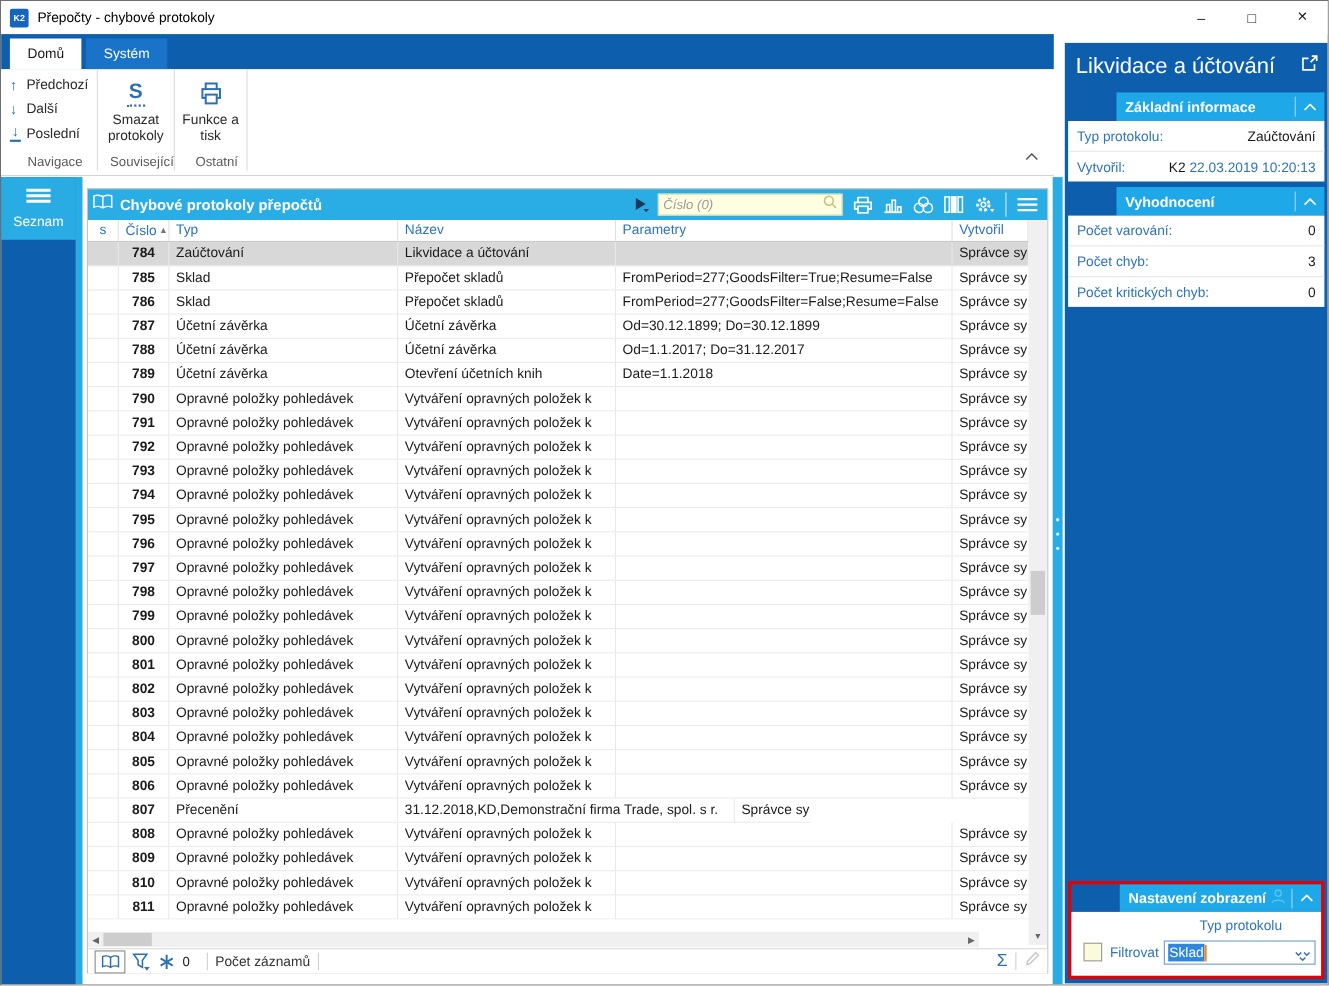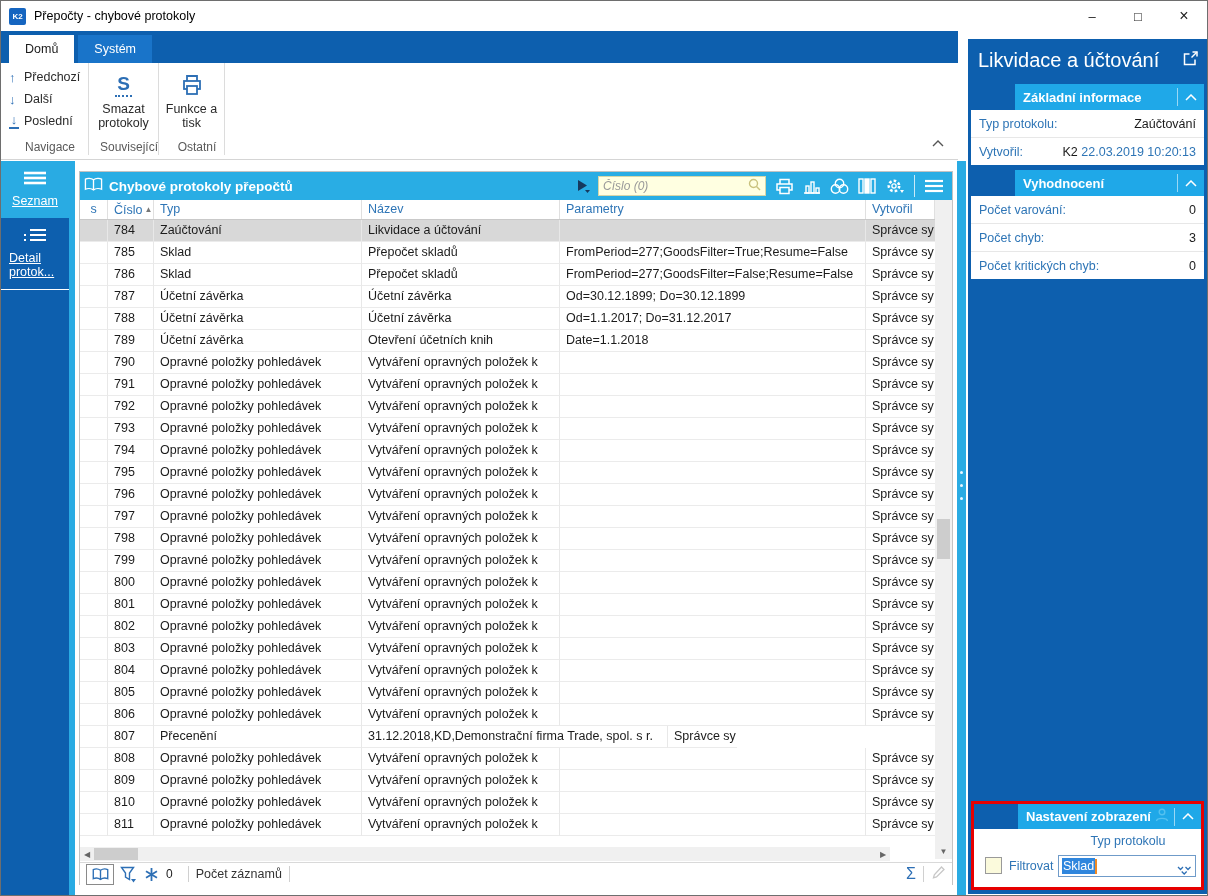--- a/index.html
+++ b/index.html
@@ -29,21 +29,21 @@
   .bigbtn .bicon{height:34px;display:flex;align-items:center;justify-content:center;}
   .bigbtn .blabel{line-height:14px;}
   .g-zaznam{width:68px;}.g-souv{width:70px;}.g-ostat{width:66px;}
   .s-glyph{color:#2d6fb5;font-size:19px;font-weight:bold;border-bottom:2px dotted #2d6fb5;padding:0 2px;line-height:22px;}
   .ribbon-collapse{position:absolute;right:14px;bottom:8px;color:#555;cursor:default;}
 
   
   .sidebar{position:absolute;left:0;top:160px;width:68px;height:734px;background:#0d5fae;}
   .side-strip{position:absolute;left:68px;top:160px;width:6px;height:734px;background:#29abe3;}
   .side-item{width:68px;color:#fff;text-align:center;font-size:12.5px;padding:10px 0 10px 0;cursor:default;}
-  .side-item .silabel{display:block;padding:6px 3px 0 3px;line-height:14px;text-decoration:underline;}
+  .side-item .silabel{display:block;padding:6px 3px 0 3px;line-height:14px;}
   .side-item.active{background:#29abe3;}
   .side-item.detail{border-bottom:1px solid #fff;text-align:left;}
   .side-item.detail .silabel{padding-left:8px;}
   .micon{display:inline-block;}
 
   
   .gridblock{position:absolute;left:78px;top:170px;width:874px;height:714px;border:1px solid #c3c3c3;box-sizing:border-box;background:#fff;}
   .gridtoolbar{height:28px;background:#29ade4;display:flex;align-items:center;padding:0 4px;box-sizing:border-box;}
   .gt-title{color:#fff;font-size:13.5px;font-weight:bold;margin-left:6px;white-space:nowrap;}
   .gt-right{margin-left:auto;display:flex;align-items:center;}
@@ -53,21 +53,21 @@
   .gticon{margin-left:9px;display:flex;align-items:center;cursor:default;}
   .gt-sep{width:1px;height:22px;background:rgba(255,255,255,.75);margin-left:9px;}
 
   .gridhead{height:20px;display:flex;border-bottom:1px solid #c9c9c9;box-sizing:border-box;}
   .hcell{font-size:12.5px;color:#2e75b6;border-right:1px solid #e0e0e0;padding:0 6px;line-height:19px;box-sizing:border-box;overflow:hidden;white-space:nowrap;cursor:default;}
   .hc-scroll{width:17px;border-right:none;text-align:center;color:#666;font-size:9px;line-height:18px;}
   .gridbody{height:616px;margin-right:17px;overflow:hidden;}
   .grid-row{display:flex;height:22px;cursor:default;}
   .grid-row.selected{background:#d8d8d8;}
   .cell{border-right:1px solid #e8e8e8;border-bottom:1px solid #ebebeb;padding:0 6px;line-height:21px;height:22px;box-sizing:border-box;overflow:hidden;white-space:nowrap;font-size:12.5px;color:#1b1b1b;}
-  .c-s{width:28px;}.c-cislo{width:46px;text-align:left;}.c-typ{width:208px;}.c-nazev{width:198px;}.c-parametry{width:306px;}.c-vytvoril{width:69px;border-right:none;}
+  .c-s{width:28px;}.c-cislo{width:46px;text-align:center;font-weight:bold;}.c-typ{width:208px;}.c-nazev{width:198px;}.c-parametry{width:306px;}.c-vytvoril{width:69px;border-right:none;}
   .hc-s{width:28px;text-align:center;}.hc-cislo{width:46px;}.hc-typ{width:208px;}.hc-nazev{width:198px;}.hc-parametry{width:306px;}.hc-vytvoril{width:69px;}
   .sortmark{font-size:8px;color:#777;margin-left:2px;vertical-align:2px;}
 
   .vscroll{position:absolute;top:28px;right:0;bottom:25px;width:17px;background:#f0f0f0;}
   .vs-arrow{height:14px;text-align:center;font-size:8px;color:#666;line-height:14px;cursor:default;}
   .vs-arrow.down{position:absolute;bottom:0;left:0;right:0;}
   .vs-thumb{position:absolute;left:2px;right:2px;top:319px;height:40px;background:#cdcdcd;cursor:default;}
   .hscroll{position:absolute;left:0;top:675px;height:14px;width:810px;background:#f0f0f0;display:flex;align-items:center;}
   .hs-arrow{width:14px;text-align:center;font-size:8px;color:#666;cursor:default;}
   .hs-thumb{position:absolute;left:14px;width:44px;top:1px;bottom:1px;background:#cdcdcd;cursor:default;}
@@ -188,34 +188,20 @@
       <span class="micon">
         <svg width="24" height="14" viewBox="0 0 24 14">
             <g stroke="#fff" stroke-width="2.6">
               <line x1="1" y1="2" x2="23" y2="2"></line>
               <line x1="1" y1="7" x2="23" y2="7"></line>
               <line x1="1" y1="12" x2="23" y2="12"></line>
             </g>
           </svg>
       </span>
       <span class="silabel">Seznam</span>
-    </div>
-    <div class="side-item detail" style="text-align:center;">
-      <span class="micon">
-        <svg width="24" height="14" viewBox="0 0 24 14">
-            <g stroke="#fff" stroke-width="2">
-              <line x1="7" y1="2" x2="23" y2="2"></line>
-              <line x1="7" y1="7" x2="23" y2="7"></line>
-              <line x1="7" y1="12" x2="23" y2="12"></line>
-              <line x1="1" y1="7" x2="3" y2="7"></line>
-              <line x1="1" y1="12" x2="3" y2="12"></line>
-            </g>
-          </svg>
-      </span>
-      <span class="silabel" style="text-align:left;">Detail protok...</span>
     </div>
   </div>
   <div class="side-strip"></div>
 
   <div class="gridblock">
     <div class="gridtoolbar">
       <span>
         <svg width="19" height="15" viewBox="0 0 20 15" fill="none">
             <path d="M10 2.5 C7.5 0.8,3.5 0.8,1.5 1.8 V12.5 C3.5 11.5,7.5 11.5,10 13.2 C12.5 11.5,16.5 11.5,18.5 12.5 V1.8 C16.5 0.8,12.5 0.8,10 2.5 Z" stroke="#fff" stroke-width="1.4"></path>
             <line x1="10" y1="2.5" x2="10" y2="13.2" stroke="#fff" stroke-width="1.4"></line>

